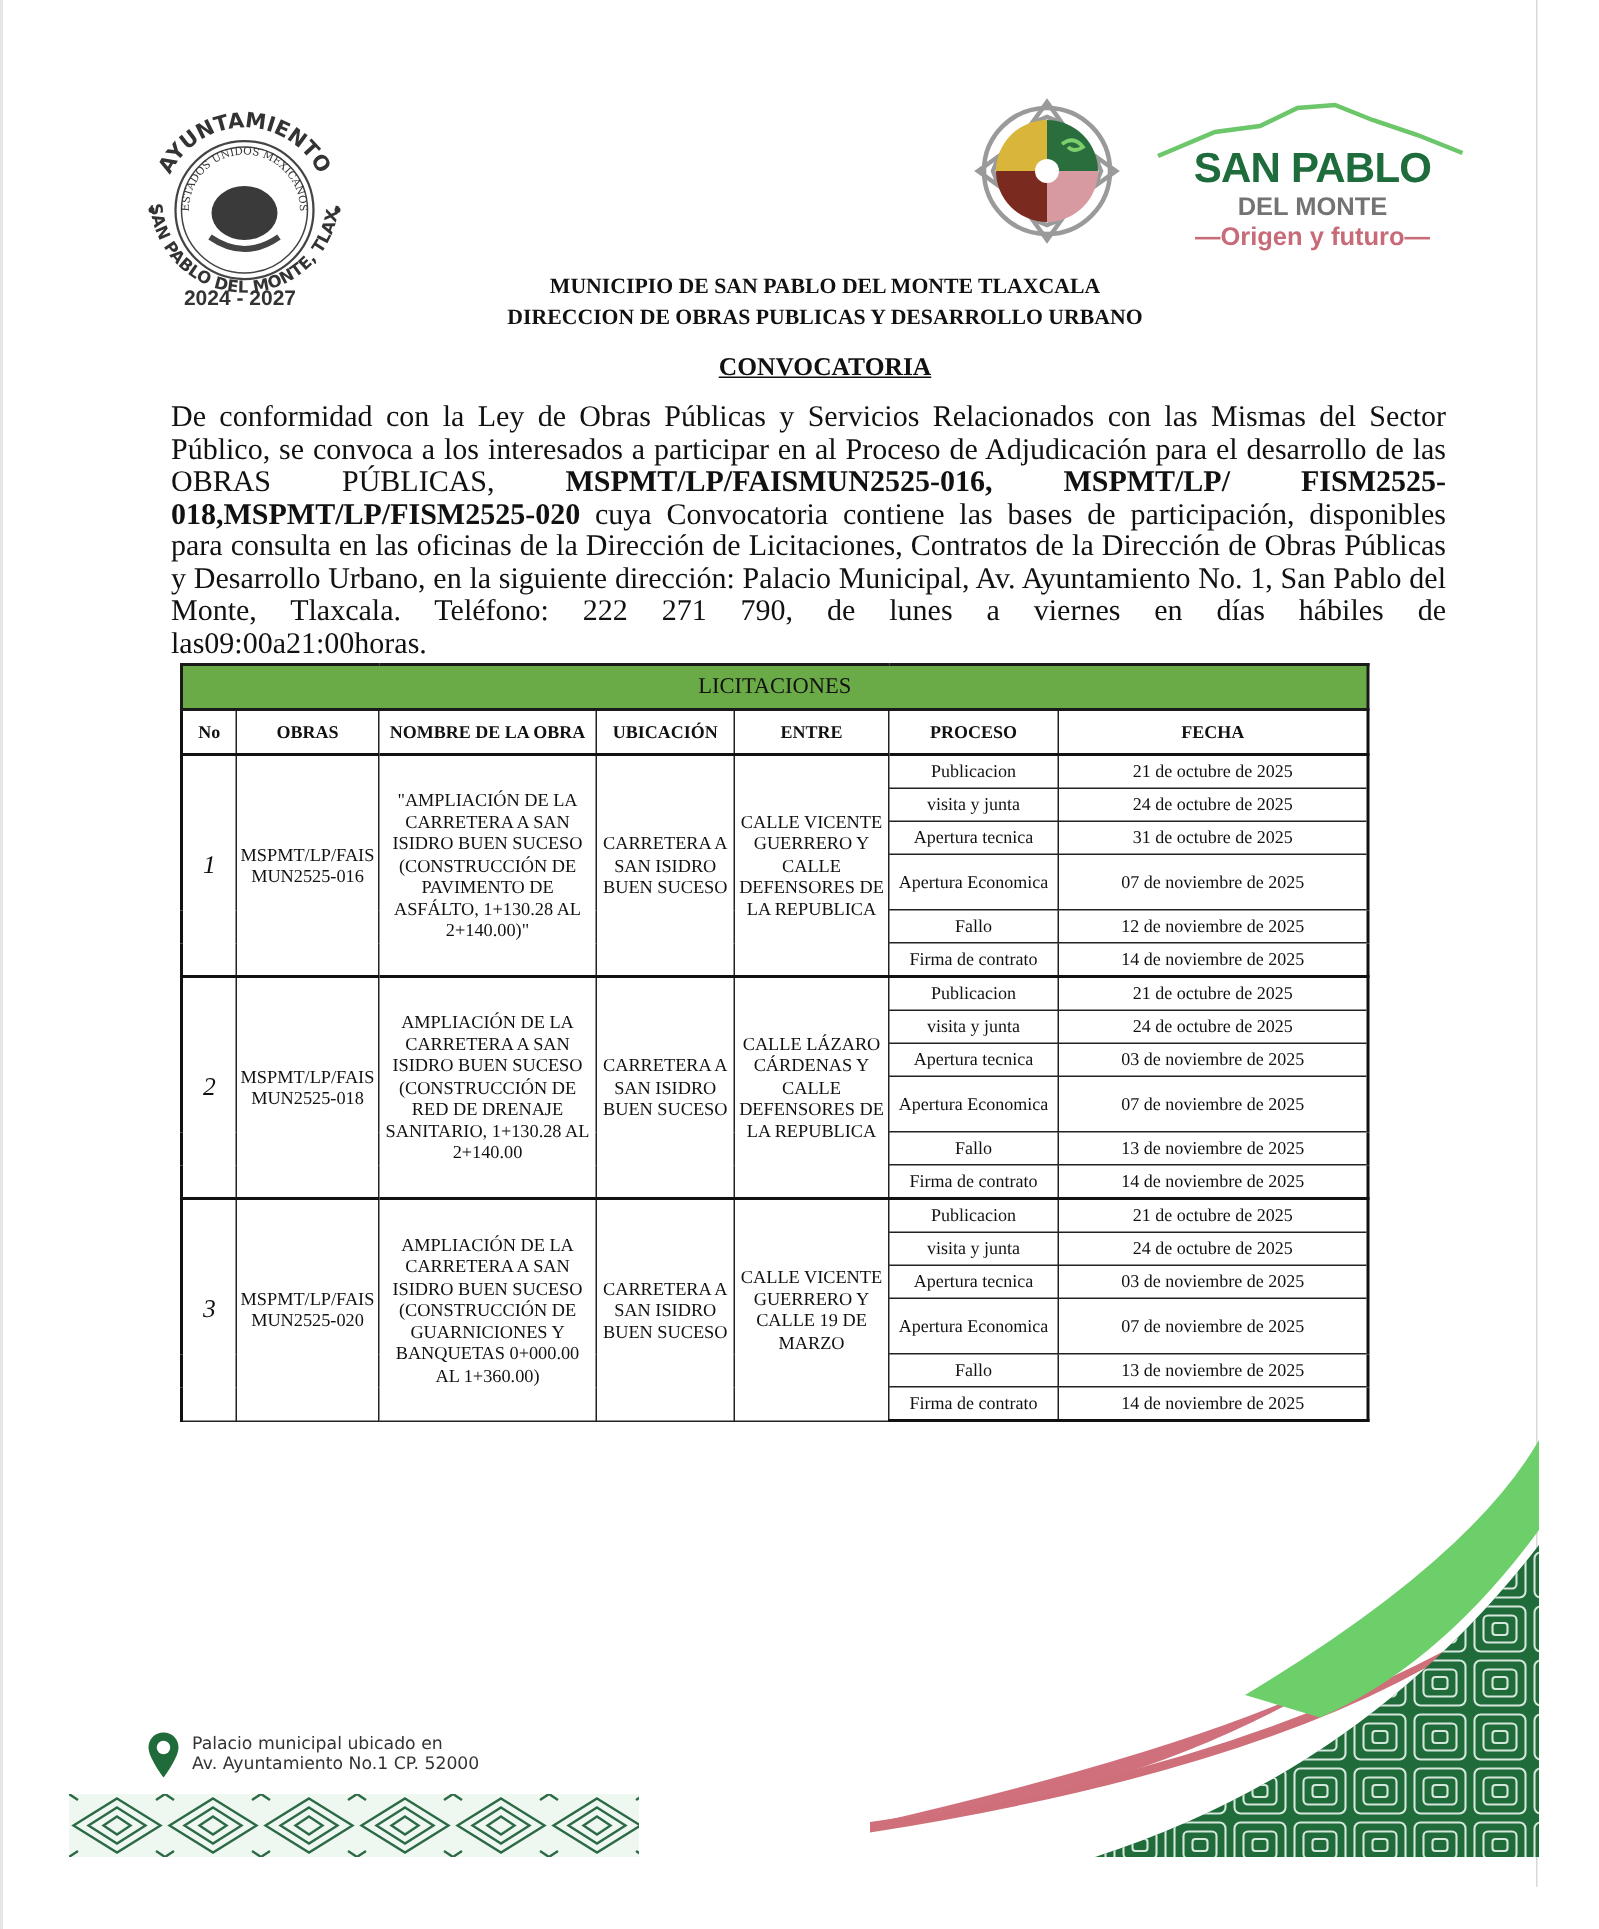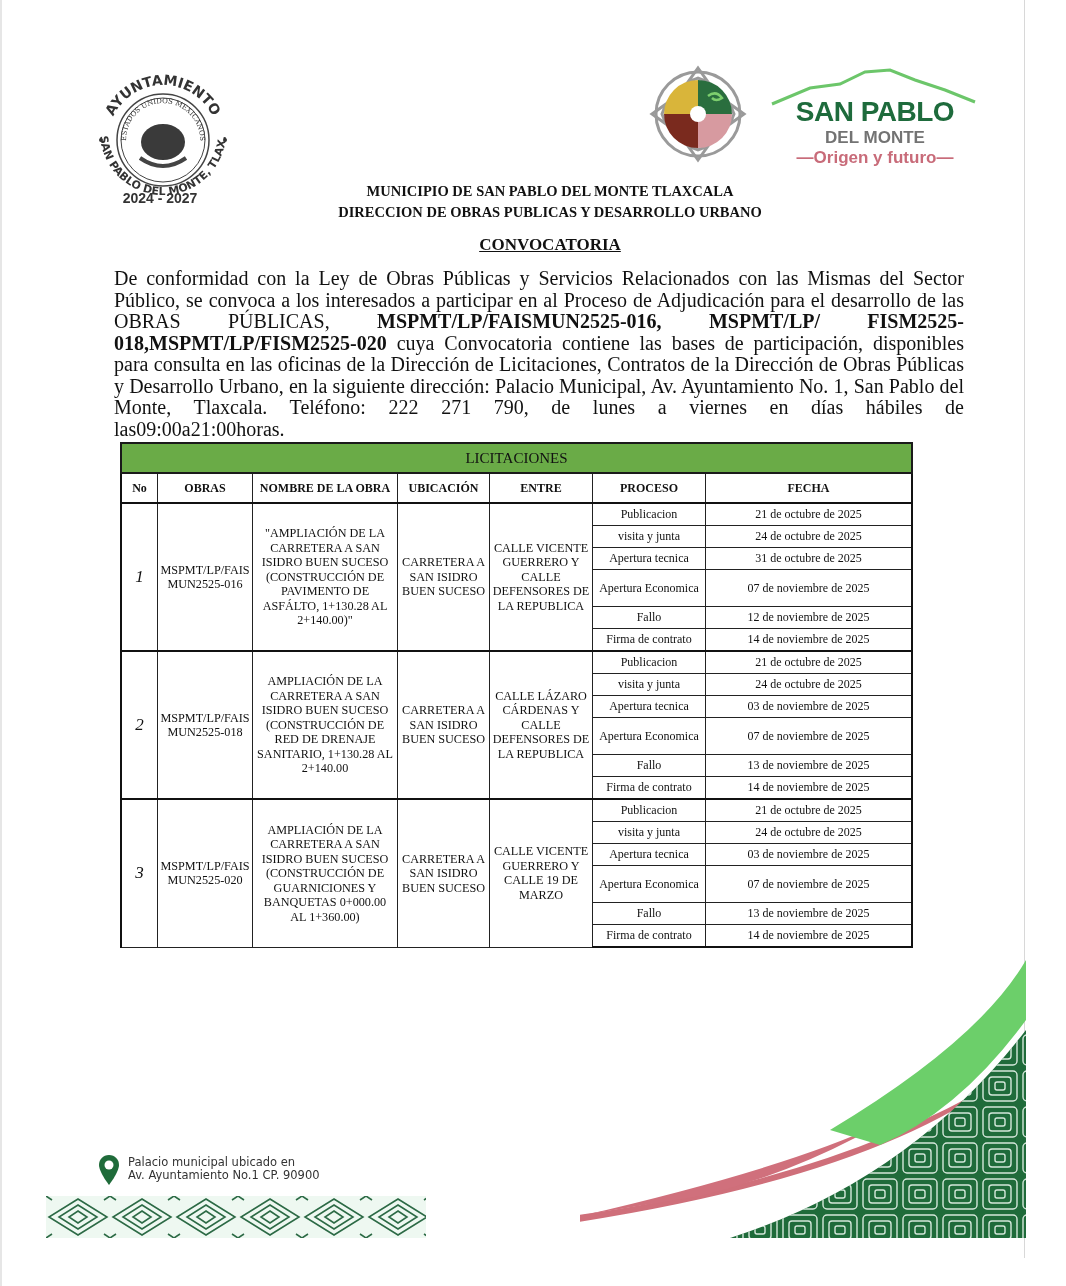--- a/index.html
+++ b/index.html
@@ -243,21 +243,21 @@
       </tr>
 </tbody>
   </table>
 
 <svg class="pin" viewBox="0 0 22 32">
   <path d="M11 1 C5 1 1 5.5 1 11 C1 18 11 31 11 31 C11 31 21 18 21 11 C21 5.5 17 1 11 1 Z" fill="#1f6b3a"></path>
   <circle cx="11" cy="11" r="4.5" fill="#fff"></circle>
 </svg>
 <div class="addr">
   <div>Palacio municipal ubicado en</div>
-  <div>Av. Ayuntamiento No.1 CP. 90900</div>
+  <div>Av. Ayuntamiento No.1 CP. 52000</div>
 </div>
 
 <svg class="pattern" viewBox="0 0 380 42" preserveAspectRatio="none">
   <defs>
     <pattern id="dia" width="64" height="42" patternUnits="userSpaceOnUse">
       <g fill="none" stroke="#2c6a45" stroke-width="1.6">
         <path d="M32 3 L61 21 L32 39 L3 21 Z"></path>
         <path d="M32 9 L51 21 L32 33 L13 21 Z"></path>
         <path d="M32 15 L41 21 L32 27 L23 21 Z"></path>
         <path d="M0 0 L6 4 M64 0 L58 4 M0 42 L6 38 M64 42 L58 38"></path>

